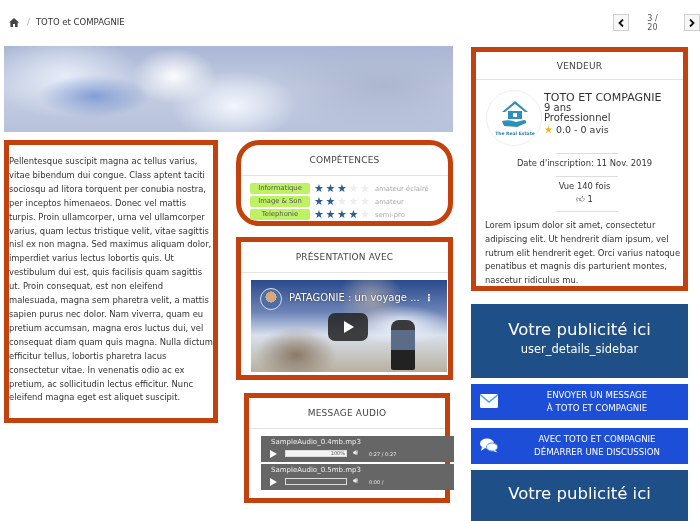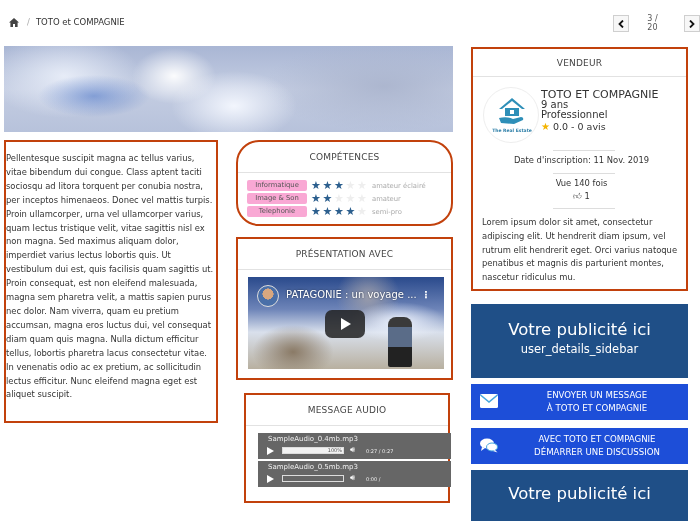--- a/index.html
+++ b/index.html
@@ -3,43 +3,43 @@
 <meta charset="utf-8">
 <style>
   * { box-sizing: border-box; margin: 0; padding: 0; }
   html, body { width: 700px; height: 521px; overflow: hidden; background: #ffffff; }
   body { font-family: "DejaVu Sans", "Liberation Sans", sans-serif; color: #333333; font-size: 9px; position: relative; }
 
   .topbar { position: absolute; left: 0; top: 0; width: 700px; height: 45px; }
   .breadcrumb { position: absolute; left: 9px; top: 17px; display: flex; align-items: center; font-size: 8.5px; color: #333; }
   .breadcrumb .home { width: 10px; height: 9px; display: inline-block; margin-right: 8px; }
   .breadcrumb .sep { color: #aaa; margin-right: 6px; }
-  .pager { position: absolute; left: 613px; top: 14px; display: flex; align-items: flex-end; gap: 15px; }
+  .pager { position: absolute; left: 613px; top: 14px; display: flex; align-items: flex-start; gap: 15px; }
   .pager .pbtn { width: 20px; height: 17px; border: 1px solid #cfcfcf; background: #f7f7f7; display: flex; align-items: center; justify-content: center; cursor: pointer; }
   .pager .pcount { font-size: 8px; color: #555; margin: 0 3px; }
 
   .banner { position: absolute; left: 4px; top: 46px; width: 449px; height: 86px; overflow: hidden;
     background:
       radial-gradient(ellipse 60px 40px at 170px 30px, rgba(255,255,255,0.95), rgba(255,255,255,0) 70%),
       radial-gradient(ellipse 80px 30px at 90px 50px, rgba(80,120,200,0.6), rgba(80,120,200,0) 70%),
       radial-gradient(ellipse 110px 60px at 60px 30px, rgba(235,240,250,0.9), rgba(235,240,250,0) 70%),
       radial-gradient(ellipse 90px 50px at 230px 60px, rgba(245,248,255,0.95), rgba(245,248,255,0) 70%),
       radial-gradient(ellipse 160px 60px at 380px 40px, rgba(170,180,205,0.9), rgba(170,180,205,0) 75%),
       linear-gradient(180deg, #a9b6d4 0%, #c4cde2 50%, #b7c2db 100%);
   }
 
-  .card { position: absolute; background: #fff; border: 2px solid #c2410c; }
+  .card { position: absolute; background: #fff; border: 5px solid #c2410c; }
   .card-title { height: 31px; border-bottom: 1px solid #e2e2e2; text-align: center; line-height: 31px; font-size: 9px; color: #444; letter-spacing: 0.2px; }
 
   .desc { left: 4px; top: 140px; width: 214px; height: 283px; padding: 10px 0; font-size: 8.4px; line-height: 13.9px; color: #333; }
 
   .skills { left: 236px; top: 140px; width: 217px; height: 86px; border-radius: 23px; }
   .skills .rows { padding: 6px 9px; }
   .skill-row { display: flex; align-items: center; height: 13px; margin-bottom: 0px; }
-  .skill-name { width: 60px; height: 11px; background: #f9a8d4; border-radius: 2px; font-size: 6.8px; text-align: center; line-height: 11px; color: #555; margin-right: 4px; }
+  .skill-name { width: 60px; height: 11px; background: #bef264; border-radius: 2px; font-size: 6.8px; text-align: center; line-height: 11px; color: #555; margin-right: 4px; }
   .stars { display: flex; width: 60px; }
   .star { font-size: 11px; line-height: 11px; width: 11.5px; }
   .star.on { color: #2c5f8e; }
   .star.off { color: #eeeeee; }
   .skill-level { font-size: 6.8px; color: #aaa; margin-left: 1px; }
 
   .video { left: 236px; top: 237px; width: 217px; height: 143px; }
   .video-frame { position: absolute; left: 10px; top: 38px; width: 196px; height: 92px; overflow: hidden;
     background:
       radial-gradient(ellipse 45px 30px at 45px 75px, #8a7a66 0%, rgba(138,122,102,0) 90%),

